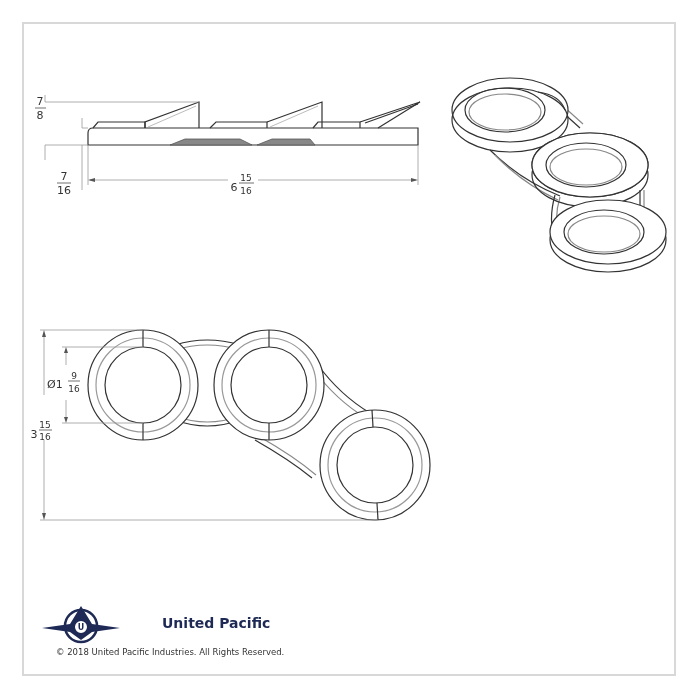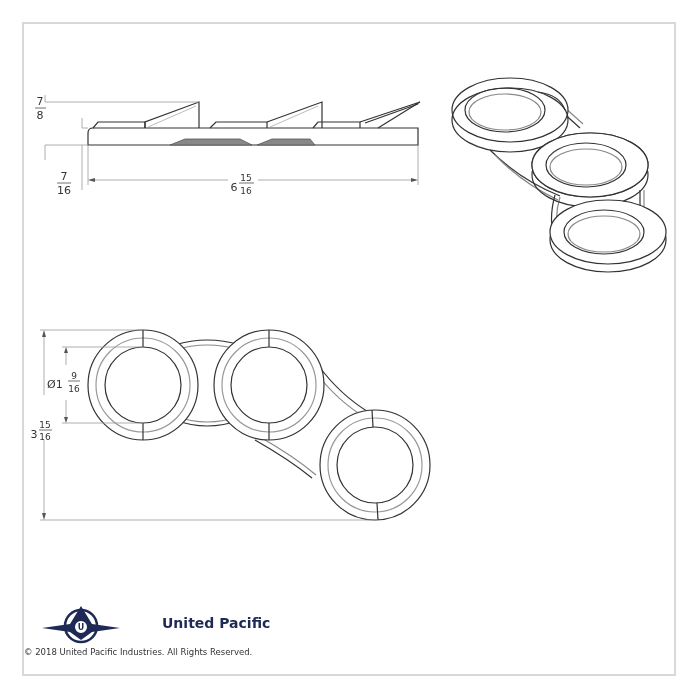--- a/index.html
+++ b/index.html
@@ -2,21 +2,21 @@
 <html><head>
   <meta charset="utf-8">
   <style>
     html, body { margin: 0; padding: 0; background: #ffffff; }
     body { width: 700px; height: 700px; position: relative; overflow: hidden; font-family: "DejaVu Sans", sans-serif; }
     .frame { position: absolute; left: 22px; top: 22px; width: 654px; height: 654px; border: 2px solid #d8d8d8; box-sizing: border-box; }
     svg.drawing { position: absolute; left: 0; top: 0; }
     .dim { font-family: "DejaVu Sans", sans-serif; font-size: 11px; fill: #333; }
     .dim-sm { font-family: "DejaVu Sans", sans-serif; font-size: 9px; fill: #333; }
     .brand { position: absolute; left: 122px; top: 615px; font-family: "DejaVu Sans", sans-serif; font-weight: bold; font-size: 14px; color: #1e2a55; margin-left: 40px; }
-    .copyright { position: absolute; left: 24px; top: 647px; font-family: "DejaVu Sans", sans-serif; font-size: 8.5px; color: #333; }
+    .copyright { position: absolute; left: 56px; top: 647px; font-family: "DejaVu Sans", sans-serif; font-size: 8.5px; color: #333; }
   </style>
 </head>
 <body>
 
 <div class="frame"></div>
 
 <svg class="drawing" width="700" height="700" viewBox="0 0 700 700">
 
   <g stroke="#333" stroke-width="1.2" fill="none">
 

